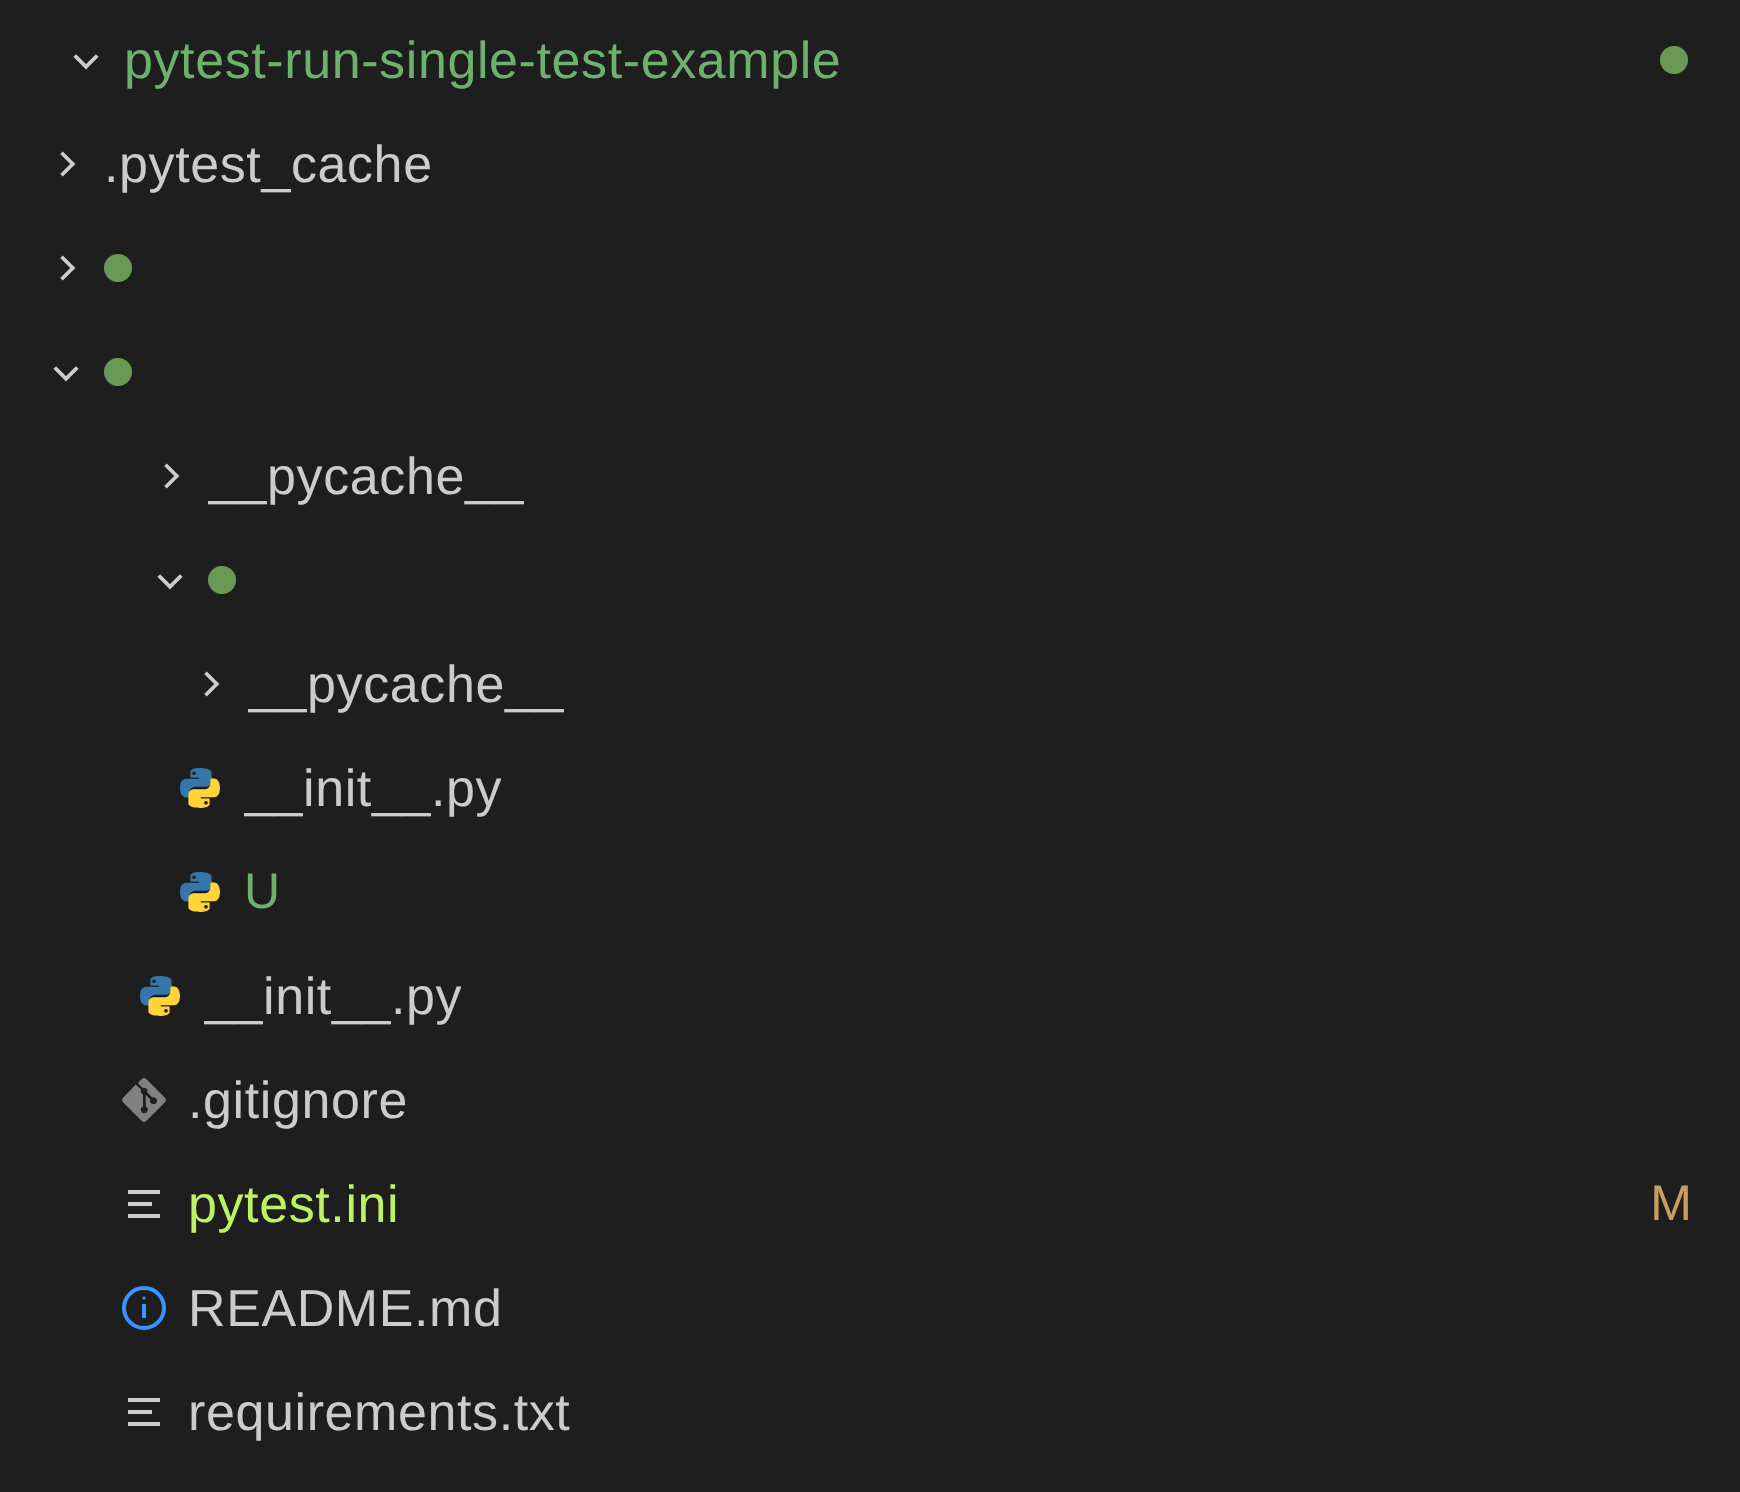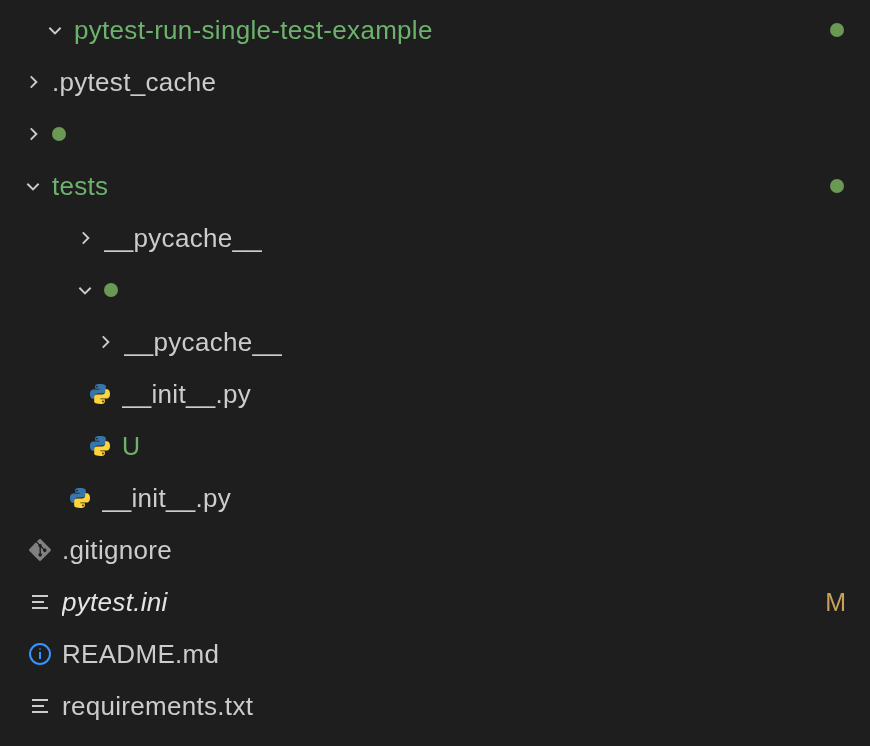--- a/index.html
+++ b/index.html
@@ -67,29 +67,29 @@
       margin-right: 6px;
     }
     .status-letter {
       font-weight: 500;
       flex-shrink: 0;
       margin-right: 4px;
       font-size: 25px;
     }
     .green { color: #6cb26c; }
     .default { color: #cccccc; }
-    .orange { color: #e5e5e5; font-style: italic; }
+    .orange { color: #bef264; }
     .yellow-brown { color: #c8a05c; }
     
-    .indent-0 { padding-left: 44px; }
+    .indent-0 { padding-left: 32px; }
     .indent-1 { padding-left: 22px; }
     .indent-2 { padding-left: 74px; }
     .indent-3 { padding-left: 94px; }
     
-    .no-chevron-1 { padding-left: 28px; }
+    .no-chevron-1 { padding-left: 48px; margin-left: 12px; }
     .no-chevron-3 { padding-left: 88px; }
     .no-chevron-2 { padding-left: 68px; }
     
     .python-blue { fill: #3776ab; }
     .python-yellow { fill: #ffd43b; }
     .git-grey { fill: #808080; }
     .file-grey { stroke: #cccccc; }
     .info-blue { stroke: #3794ff; }
   </style>
 </head>
@@ -122,21 +122,20 @@
   </span>
   <span class="status-dot"></span>
 </div>
 
 <div class="tree-item indent-1">
   <span class="chevron">
     <svg viewBox="0 0 16 16" fill="none" stroke="currentColor" stroke-width="1.7">
         <path d="M3 6l5 5 5-5"></path>
       </svg>
   </span>
-  <span class="label green">tests</span>
   <span class="status-dot"></span>
 </div>
 
 <div class="tree-item indent-2">
   <span class="chevron">
     <svg viewBox="0 0 16 16" fill="none" stroke="currentColor" stroke-width="1.7">
         <path d="M6 3l5 5-5 5"></path>
       </svg>
   </span>
   <span class="label default">__pycache__</span>

